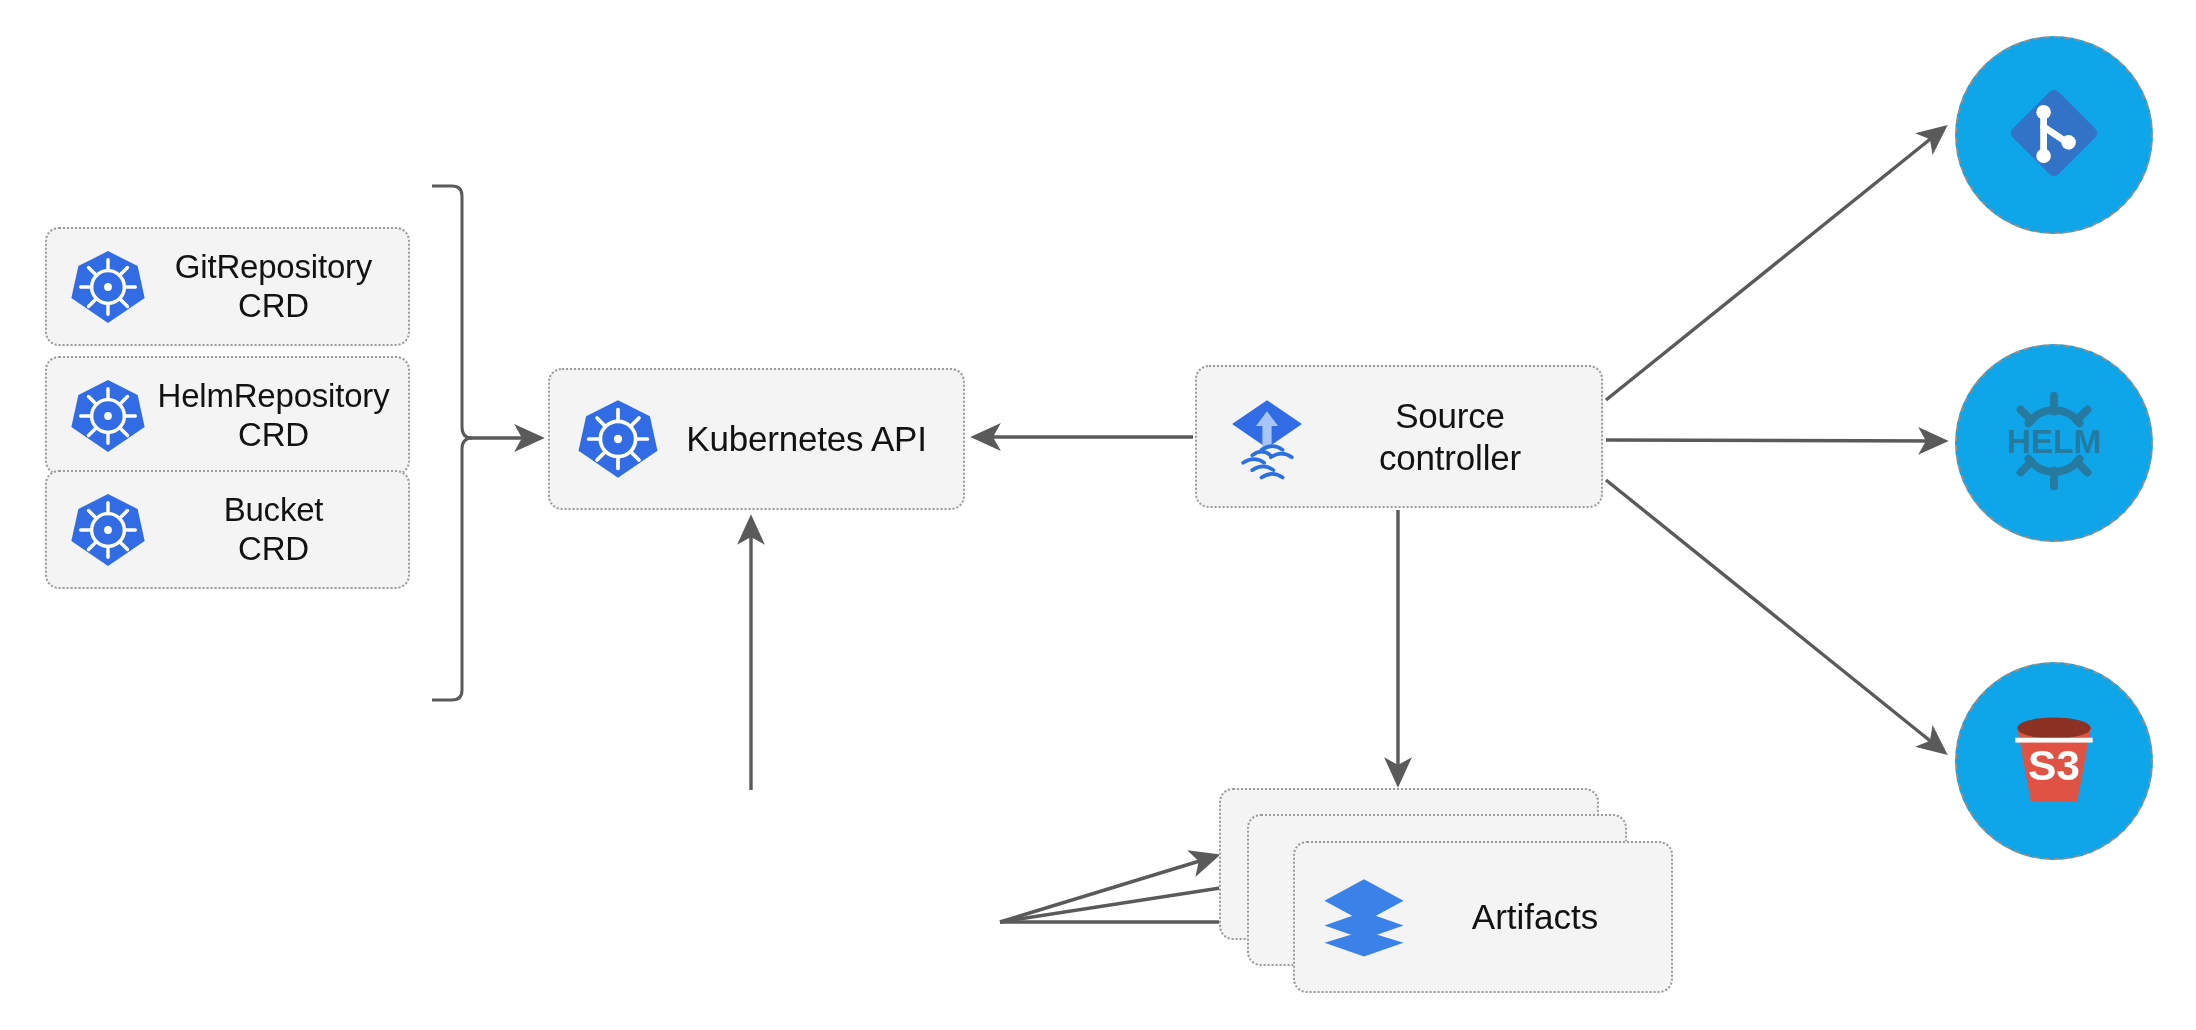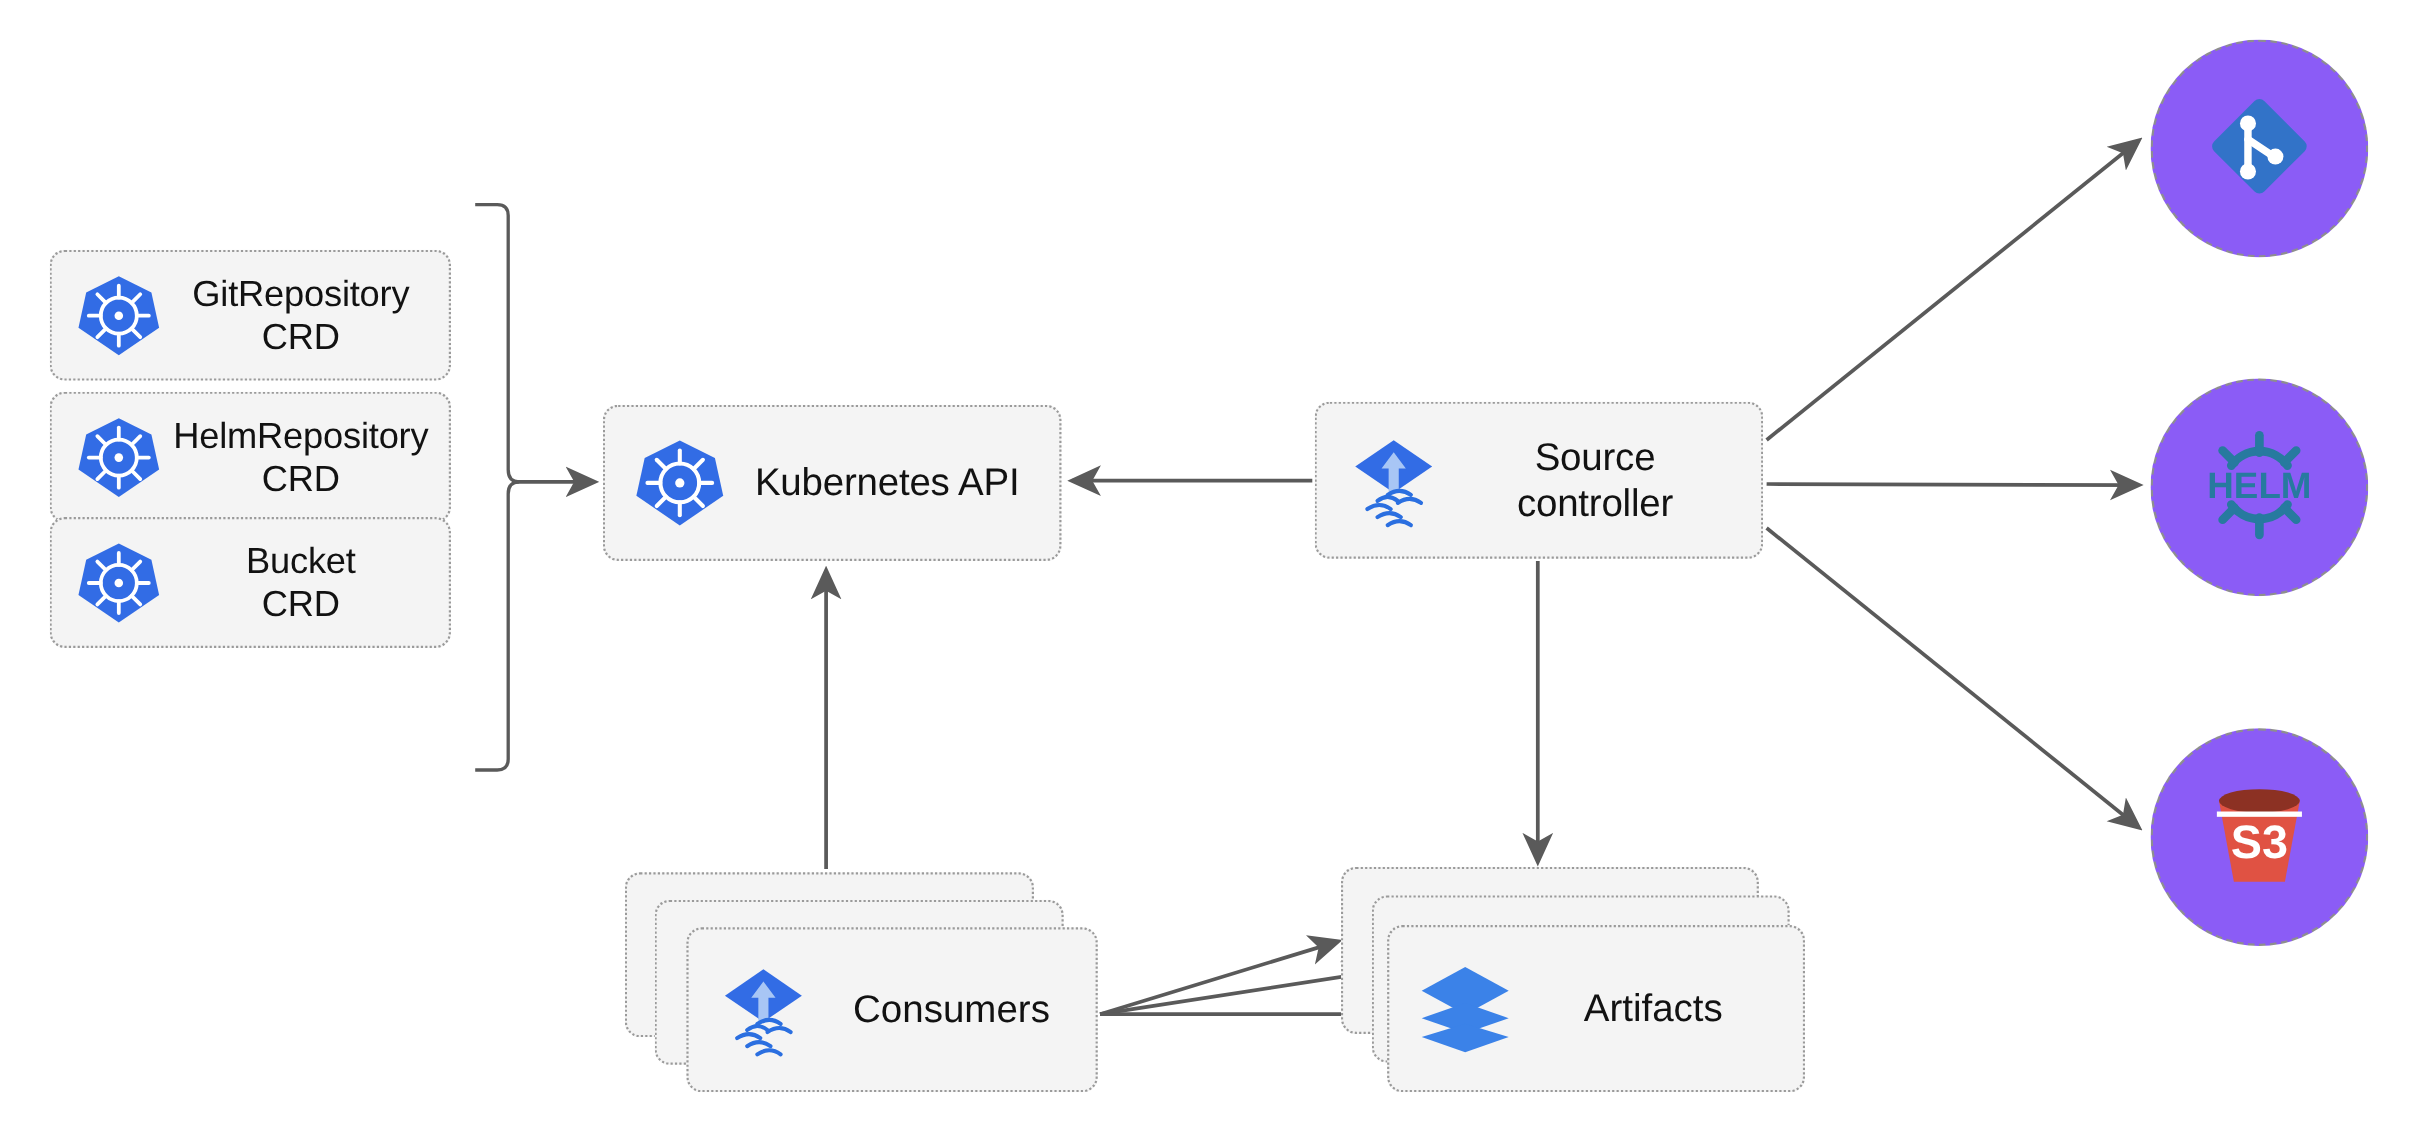--- a/index.html
+++ b/index.html
@@ -54,30 +54,30 @@
   #consumers-stack .c2{left:27px;top:25px;width:372px;height:150px;}
   #consumers-stack .c3{left:56px;top:50px;width:374px;height:150px;display:flex;align-items:center;padding-left:22px;}
   #consumers-stack .ico{width:92px;height:92px;margin-right:6px;flex:0 0 auto;}
   #consumers-stack .lbl{flex:1;text-align:center;font-size:35px;color:#121212;padding-right:12px;}
 
   
   #artifacts-stack{position:absolute;left:1219px;top:788px;width:450px;height:205px;}
   #artifacts-stack .card{position:absolute;background:#f4f4f4;border:2.5px dotted #9a9a9a;border-radius:14px;box-sizing:border-box;}
   #artifacts-stack .c1{left:0;top:0;width:380px;height:152px;}
   #artifacts-stack .c2{left:28px;top:26px;width:380px;height:152px;}
-  #artifacts-stack .c3{left:42px;top:53px;width:380px;height:152px;display:flex;align-items:center;padding-left:26px;}
+  #artifacts-stack .c3{left:74px;top:53px;width:380px;height:152px;display:flex;align-items:center;padding-left:26px;}
   #artifacts-stack .ico{width:86px;height:86px;margin-right:8px;flex:0 0 auto;}
   #artifacts-stack .lbl{flex:1;text-align:center;font-size:35px;color:#121212;padding-right:16px;}
 
   
   .circ{
     position:absolute;
     width:198px;height:198px;
     border-radius:50%;
-    background:#8b5cf6;
+    background:#0ea5e9;
     border:2.5px dashed #8e8e8e;
     box-sizing:border-box;
     display:flex;align-items:center;justify-content:center;
   }
   #circle-git{left:1955px;top:36px;}
   #circle-helm{left:1955px;top:344px;}
   #circle-s3{left:1955px;top:662px;}
 
   svg.wire{position:absolute;left:0;top:0;width:2196px;height:1030px;pointer-events:none;}
 </style>
@@ -213,41 +213,20 @@
           <line x1="65" y1="65" x2="75" y2="75"></line>
           <line x1="75" y1="25" x2="65" y2="35"></line>
           <line x1="35" y1="65" x2="25" y2="75"></line>
         </g>
         <circle cx="50" cy="50" r="5" fill="#ffffff"></circle>
       </svg>
     </span>
     <span class="lbl">Kubernetes API</span>
   </div>
 
-  <div id="consumers-stack">
-    <div class="card c1"></div>
-    <div class="card c2"></div>
-    <div class="card c3">
-      <span class="ico">
-        <svg viewBox="0 0 100 100" width="92" height="92" aria-hidden="true">
-          <polygon points="50,10 88,36 50,62 12,36" fill="#326CE5"></polygon>
-          <path d="M50,22 L62,38 L55,38 L55,62 L45,62 L45,38 L38,38 Z" fill="#A8C6F5"></path>
-          <g stroke="#2B6FE0" stroke-width="4" stroke-linecap="round" fill="none">
-            <path d="M24,78 Q36,70 47,78"></path>
-            <path d="M34,86 Q46,78 57,86"></path>
-            <path d="M44,94 Q56,86 67,94"></path>
-            <path d="M54,72 Q66,64 77,72"></path>
-            <path d="M44,64 Q56,56 67,64"></path>
-            <path d="M34,70 Q44,62 54,70"></path>
-          </g>
-        </svg>
-      </span>
-      <span class="lbl">Consumers</span>
-    </div>
-  </div>
 
   <div id="artifacts-stack">
     <div class="card c1"></div>
     <div class="card c2"></div>
     <div class="card c3">
       <span class="ico">
         <svg viewBox="0 0 100 100" width="86" height="86" aria-hidden="true">
           <polygon points="50,6 96,31 50,56 4,31" fill="#3B82E8"></polygon>
           <polygon points="50,44 96,60 50,76 4,60" fill="#3B82E8"></polygon>
           <polygon points="50,66 96,80 50,96 4,80" fill="#3B82E8"></polygon>

